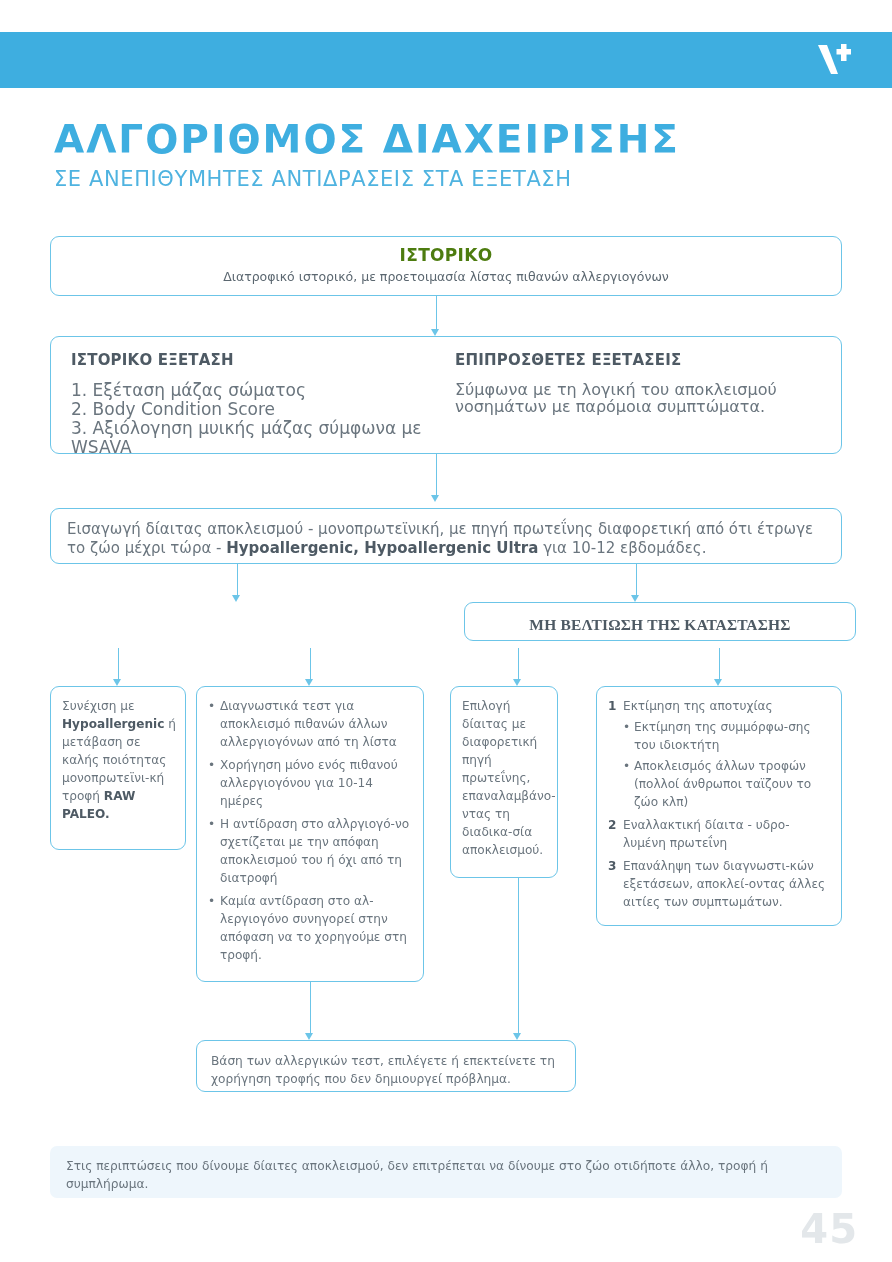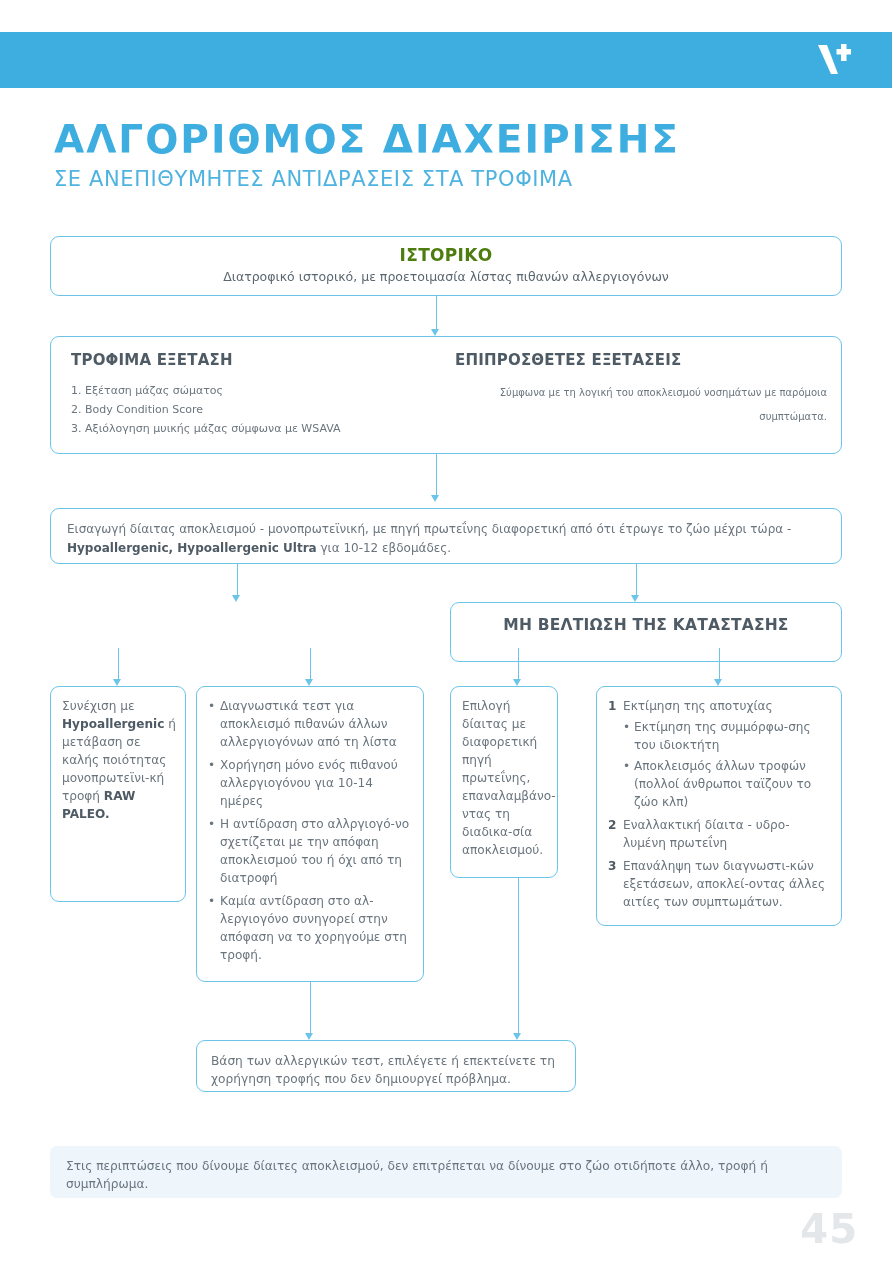--- a/index.html
+++ b/index.html
@@ -69,42 +69,42 @@
 
   
   #exam-box{left:50px;top:336px;width:792px;height:118px;}
   .exam-col{position:absolute;top:14px;}
   .exam-col.left{left:20px;width:370px;}
   .exam-col.right{left:404px;width:372px;}
   .exam-h{
     font-size:15px;font-weight:bold;color:#4e5a64;
     letter-spacing:0.2px;margin-bottom:12px;
   }
-  .exam-li{font-size:11px;line-height:19px;color:#6a757e;}
-  .exam-p{font-size:10px;line-height:24px;color:#6a757e;text-align:right;}
+  .exam-li{font-size:17px;line-height:19px;color:#6a757e;}
+  .exam-p{font-size:16px;line-height:17px;color:#6a757e;}
 
   
   #diet-box{left:50px;top:508px;width:792px;height:56px;}
   .diet-text{
     position:absolute;left:16px;right:16px;top:11px;
-    font-size:12px;line-height:19px;color:#6a757e;
+    font-size:15px;line-height:19px;color:#6a757e;
   }
   .diet-text b{color:#4e5a64;font-weight:bold;}
 
   
   #improve-box{left:50px;top:602px;width:376px;height:46px;}
-  #noimprove-box{left:450px;top:602px;width:392px;height:60px;}
+  #noimprove-box{left:464px;top:602px;width:392px;height:39px;font-family:Liberation Serif, serif;}
   .dec-label{
     position:absolute;left:0;right:0;top:13px;
     text-align:center;font-size:15.5px;font-weight:bold;
     color:#4e5a64;letter-spacing:0.2px;
   }
 
   
-  #col1{left:50px;top:686px;width:136px;height:216px;}
+  #col1{left:50px;top:686px;width:136px;height:164px;}
   #col2{left:196px;top:686px;width:228px;height:296px;}
   #col3{left:450px;top:686px;width:108px;height:192px;}
   #col4{left:596px;top:686px;width:246px;height:240px;}
 
   .col-body{position:absolute;left:11px;right:9px;top:10px;}
   .col-body p{margin:0;font-size:12.1px;line-height:18px;color:#6a757e;}
 
   
   .blist{list-style:none;margin:0;padding:0;}
   .blist li{
@@ -169,33 +169,33 @@
     <div class="logo">
       <svg width="44" height="38" viewBox="0 0 44 38" xmlns="http://www.w3.org/2000/svg">
         <polygon points="4,4 13,4 24,33 17,33" fill="#ffffff"></polygon>
         <rect x="27" y="3" width="5.5" height="17" fill="#ffffff"></rect>
         <rect x="22.5" y="8" width="14.5" height="5.5" fill="#ffffff"></rect>
       </svg>
     </div>
   </div>
 
   <div class="title-main">ΑΛΓΟΡΙΘΜΟΣ ΔΙΑΧΕΙΡΙΣΗΣ</div>
-  <div class="title-sub">ΣΕ ΑΝΕΠΙΘΥΜΗΤΕΣ ΑΝΤΙΔΡΑΣΕΙΣ ΣΤΑ ΤΡΟΦΙΜΑ</div>
+  <div class="title-sub">ΣΕ ΑΝΕΠΙΘΥΜΗΤΕΣ ΑΝΤΙΔΡΑΣΕΙΣ ΣΤΑ ΕΞΕΤΑΣΗ</div>
 
   <div class="box" id="history-box">
     <div class="hist-title">ΙΣΤΟΡΙΚΟ</div>
     <div class="hist-sub">Διατροφικό ιστορικό, με προετοιμασία λίστας πιθανών αλλεργιογόνων</div>
   </div>
 
   <div class="vline" style="left:436px;top:296px;height:33px;"></div>
   <div class="arrow" style="left:431px;top:329px;"></div>
 
   <div class="box" id="exam-box">
     <div class="exam-col left">
-      <div class="exam-h">ΤΡΟΦΙΜΑ ΕΞΕΤΑΣΗ</div>
+      <div class="exam-h">ΙΣΤΟΡΙΚΟ ΕΞΕΤΑΣΗ</div>
       <div class="exam-li">1. Εξέταση μάζας σώματος</div>
       <div class="exam-li">2. Body Condition Score</div>
       <div class="exam-li">3. Αξιόλογηση μυικής μάζας σύμφωνα με WSAVA</div>
     </div>
     <div class="exam-col right">
       <div class="exam-h">ΕΠΙΠΡΟΣΘΕΤΕΣ ΕΞΕΤΑΣΕΙΣ</div>
       <div class="exam-p">Σύμφωνα με τη λογική του αποκλεισμού νοσημάτων με παρόμοια συμπτώματα.</div>
     </div>
   </div>
 

